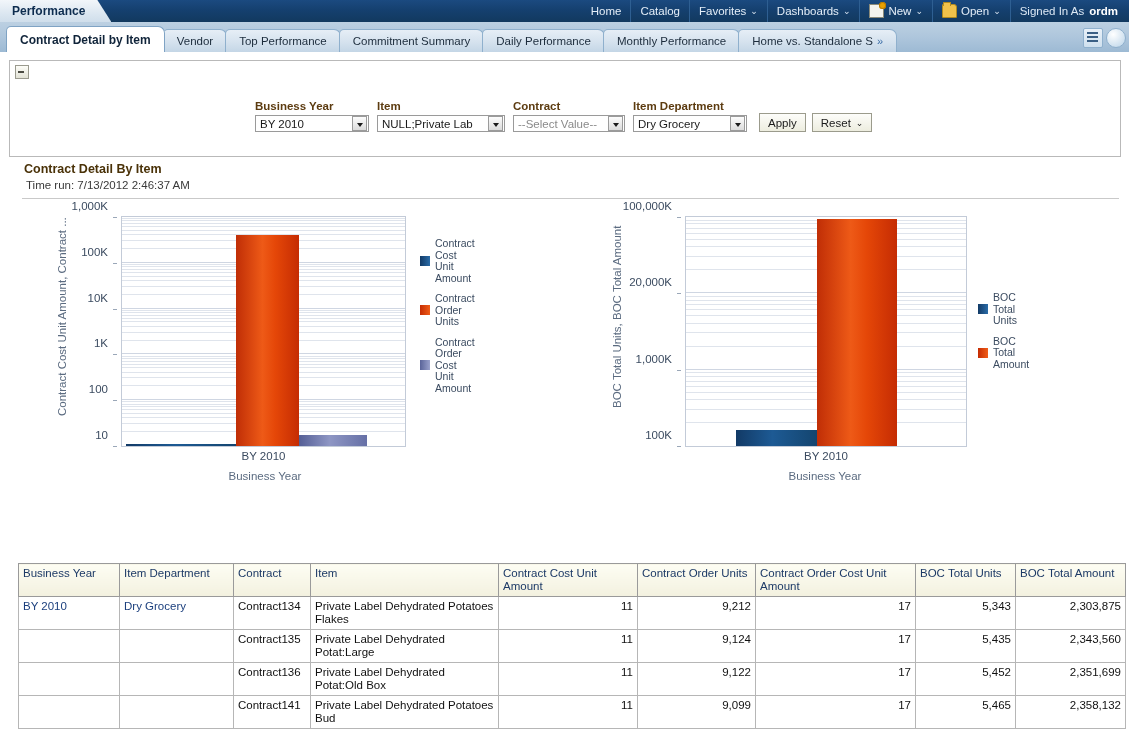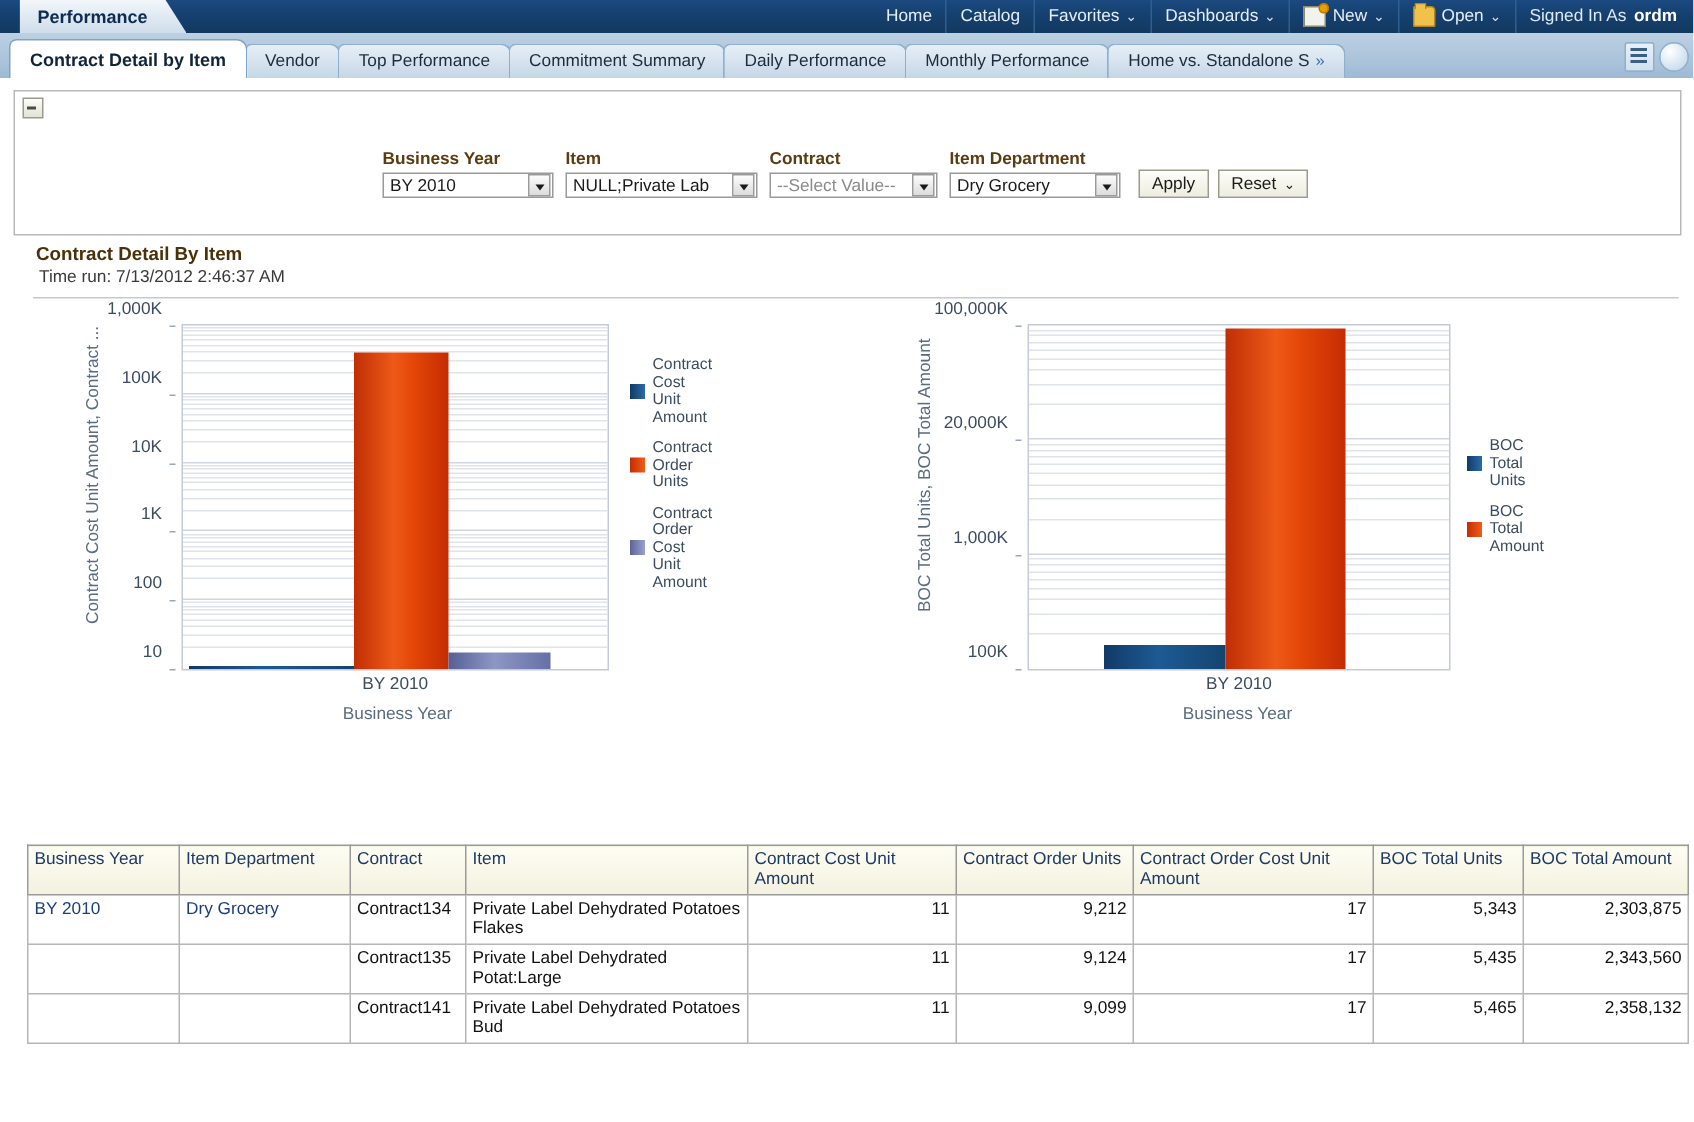--- a/index.html
+++ b/index.html
@@ -14,21 +14,21 @@
   }
   #app { position: relative; width: 1129px; height: 748px; }
 
   
   .global-header {
     position: absolute; left: 0; top: 0; width: 1129px; height: 22px;
     background: linear-gradient(to bottom, #1b4a80 0%, #15406f 45%, #12395f 100%);
     overflow: hidden;
   }
   .perf-tab {
-    position: absolute; left: 13px; top: 0; height: 22px;
+    position: absolute; left: 0; top: 0; height: 22px;
     padding: 0 26px 0 12px;
     display: flex; align-items: center;
     font-weight: bold; font-size: 12px; color: #0d2c4f;
     background: linear-gradient(to bottom, #f2f6fa 0%, #dce7f1 60%, #cfdeeb 100%);
     border-top-right-radius: 3px;
     clip-path: polygon(0 0, calc(100% - 14px) 0, 100% 100%, 0 100%);
   }
   .gh-nav {
     position: absolute; right: 0; top: 0; height: 22px;
     display: flex; align-items: center;
@@ -553,20 +553,31 @@
               <td>Private Label Dehydrated Potat:Large</td>
               <td class="num">11</td>
               <td class="num">9,124</td>
               <td class="num">17</td>
               <td class="num">5,435</td>
               <td class="num">2,343,560</td>
             </tr>
             <tr>
               <td class="linky"></td>
               <td class="linky"></td>
+              <td>Contract136</td>
+              <td>Private Label Dehydrated Potat:Old Box</td>
+              <td class="num">11</td>
+              <td class="num">9,122</td>
+              <td class="num">17</td>
+              <td class="num">5,452</td>
+              <td class="num">2,351,699</td>
+            </tr>
+            <tr>
+              <td class="linky"></td>
+              <td class="linky"></td>
               <td>Contract141</td>
               <td>Private Label Dehydrated Potatoes Bud</td>
               <td class="num">11</td>
               <td class="num">9,099</td>
               <td class="num">17</td>
               <td class="num">5,465</td>
               <td class="num">2,358,132</td>
             </tr>
           </tbody>
       </table>

